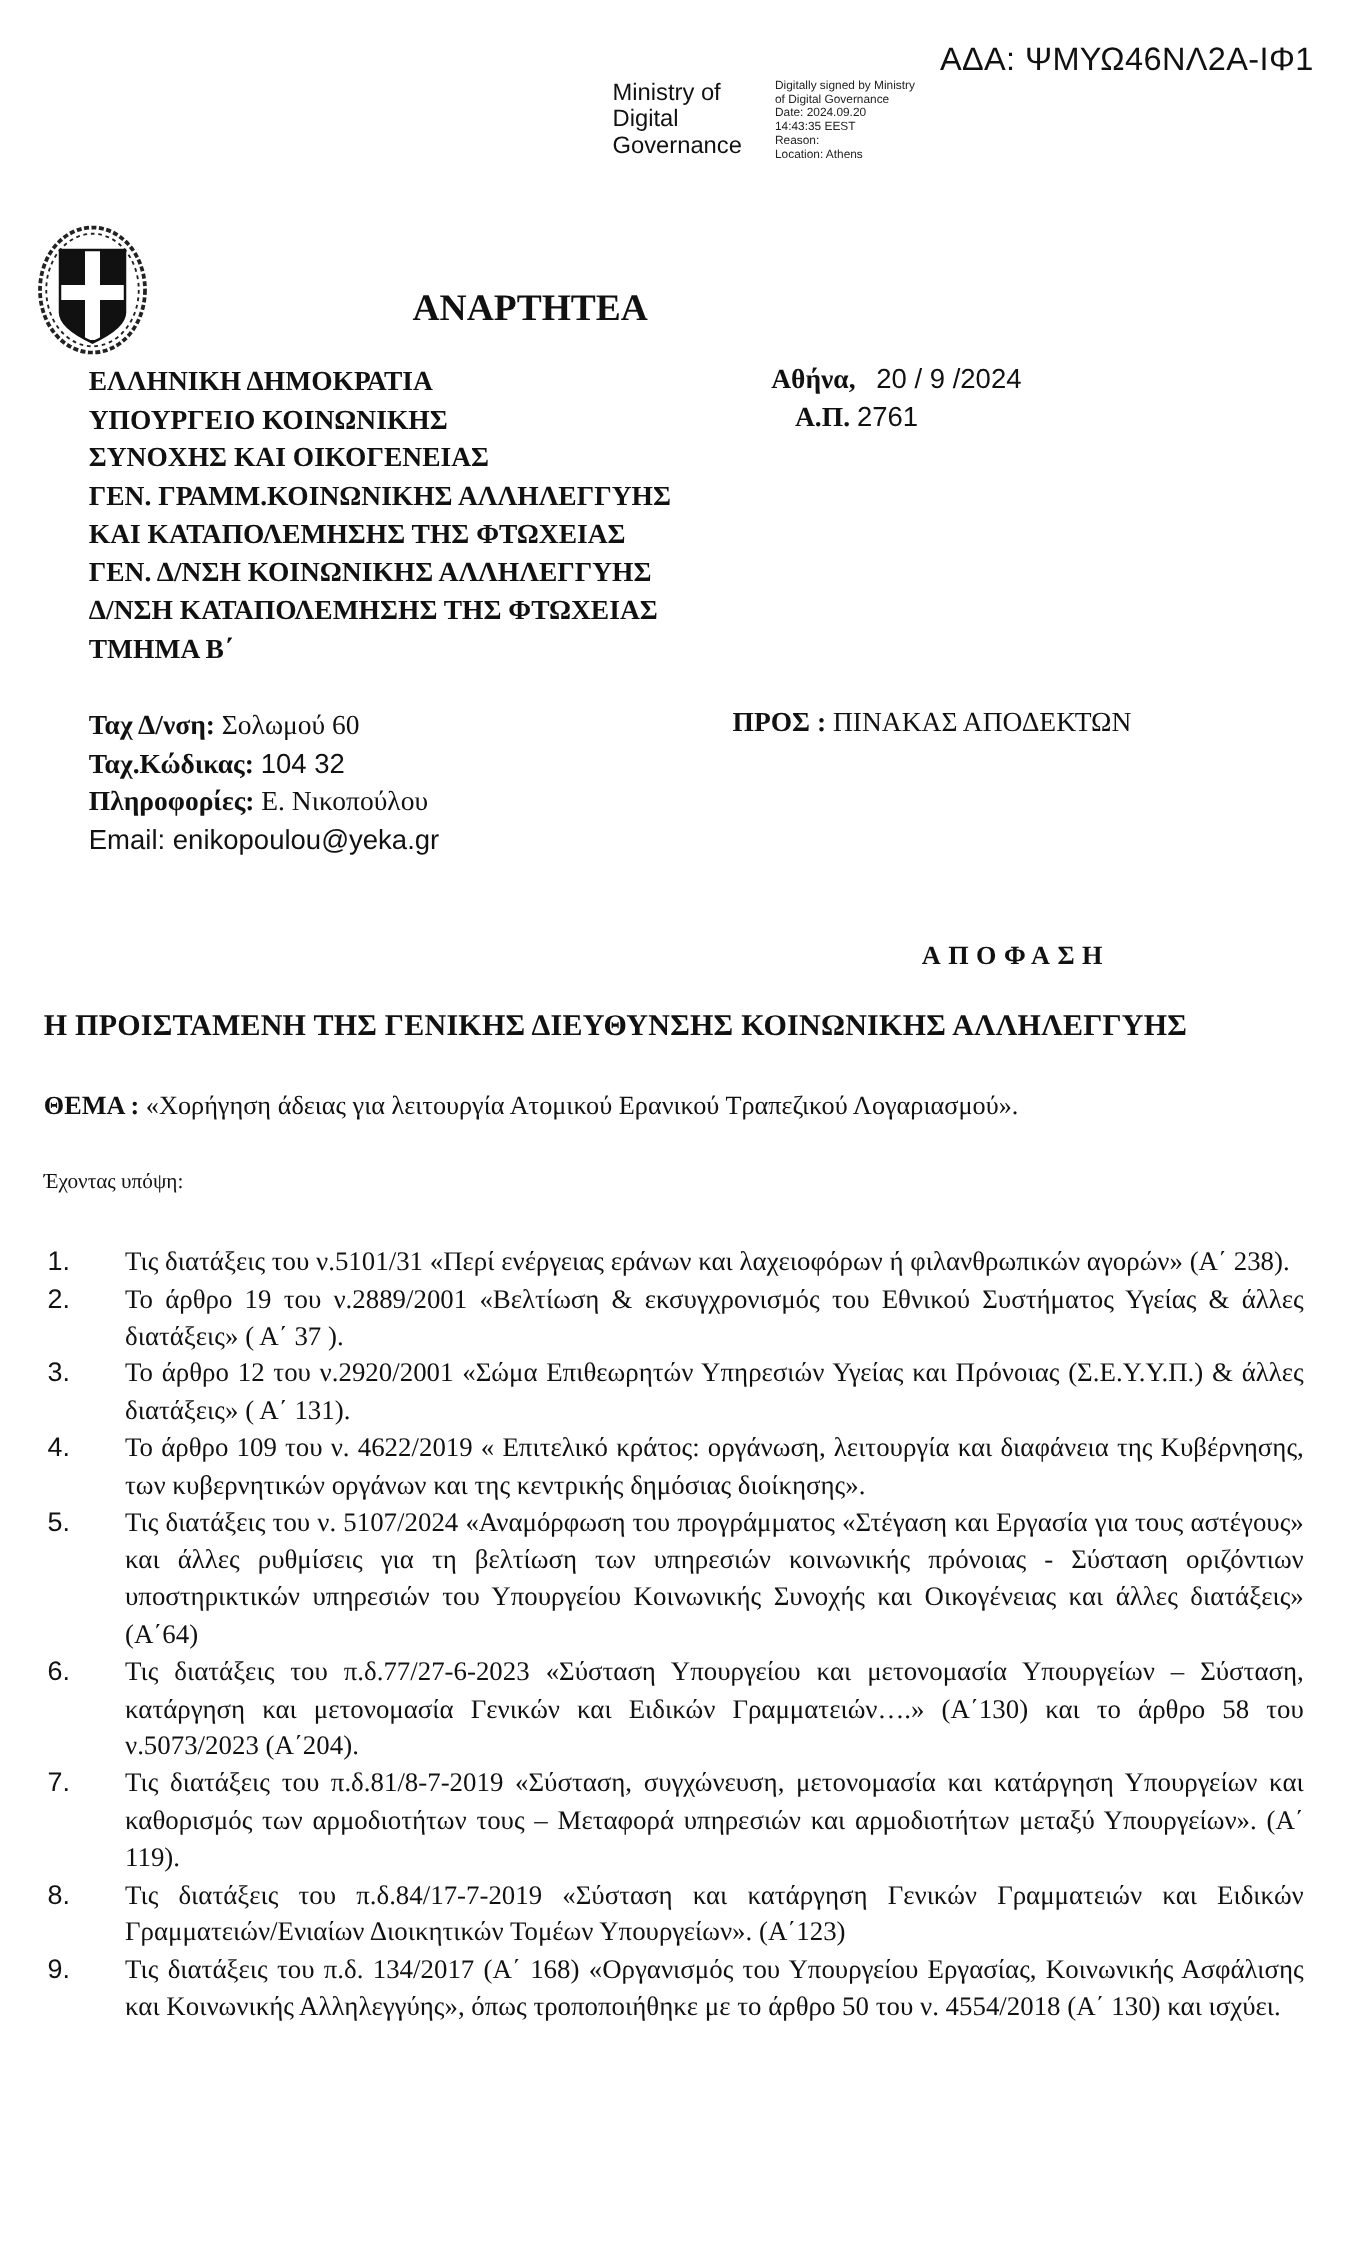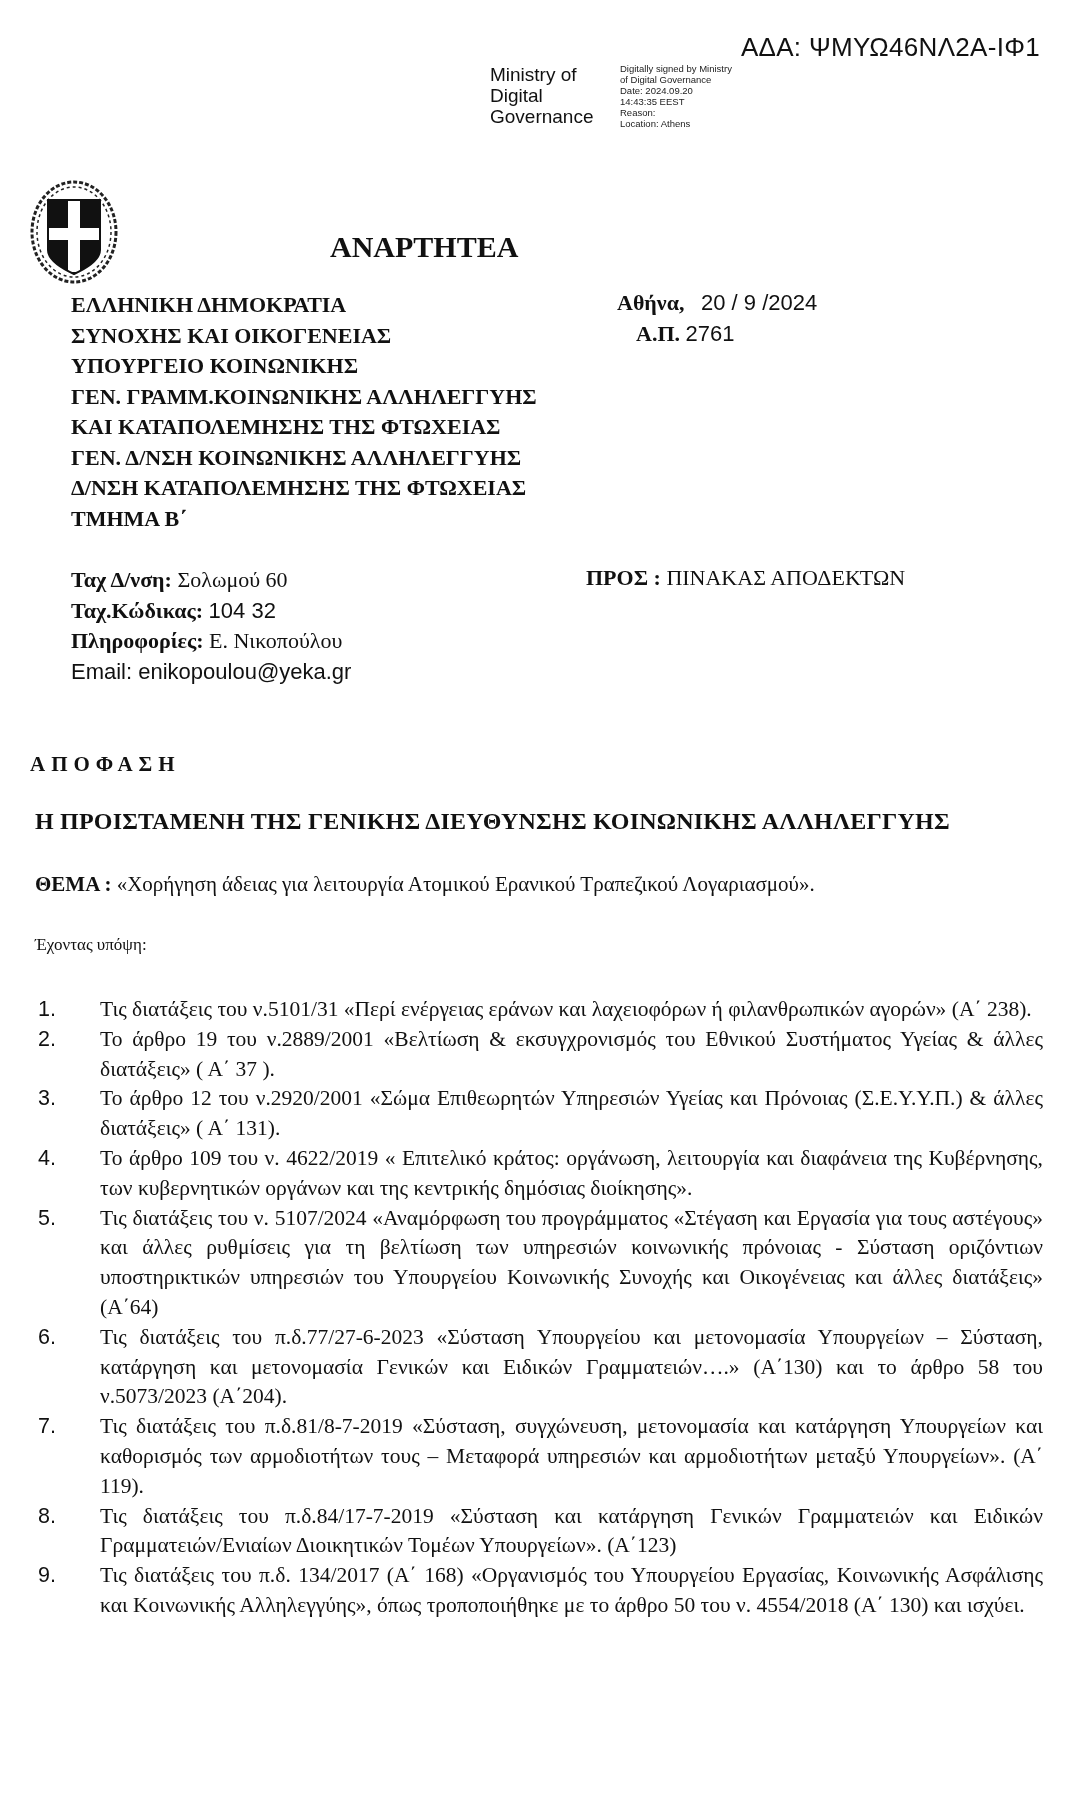--- a/index.html
+++ b/index.html
@@ -1,34 +1,34 @@
 <!DOCTYPE html>
 <html><head>
 <meta charset="utf-8">
 <style>
   html, body { margin:0; padding:0; background:#ffffff; }
   body { width:1080px; height:1800px; position:relative; overflow:hidden; color:#111; font-family:"Liberation Serif", serif; }
   .abs { position:absolute; white-space:nowrap; }
   .sans { font-family:"Liberation Sans", sans-serif; }
-  .ada { right:40px; top:32px; font-size:26px; font-family:"Liberation Sans", sans-serif; letter-spacing:0.3px;margin-left:44px; }
+  .ada { right:29px; top:32px; font-size:26px; font-family:"Liberation Sans", sans-serif; letter-spacing:0.3px;margin-left:44px; }
   .ministry { left:490px; top:64px; font-size:19px; line-height:21px; font-family:"Liberation Sans", sans-serif; }
   .sig { left:620px; top:63px; font-size:9.5px; line-height:11px; font-family:"Liberation Sans", sans-serif; color:#222; }
   .emblem { left:26px; top:170px; width:96px; height:118px; }
   .anartitea { left:330px; top:230px; font-size:30px; font-weight:bold;text-align:center; }
   .hdr { left:71px; font-size:22px; font-weight:bold; line-height:30px; }
   .hdr-line { height:30.5px; }
   .date { left:617px; top:290px; font-size:22px; font-weight:bold; }
   .date .num { font-family:"Liberation Sans", sans-serif; font-weight:normal; }
   .ap { left:606px; top:321px; font-size:22px; font-weight:bold;margin-left:30px; }
   .ap .num { font-family:"Liberation Sans", sans-serif; font-weight:normal; }
   .contact { left:71px; top:565px; font-size:22px; line-height:30.6px; }
   .contact b { font-weight:bold; }
   .contact .v-sans { font-family:"Liberation Sans", sans-serif; }
   .pros { left:586px; top:565px; font-size:22px; }
-  .apofasi { left:0; width:888px; text-align:left; top:752px; font-size:21px; font-weight:bold; letter-spacing:6px; padding-left:30px; box-sizing:border-box; }
+  .apofasi { left:0; width:888px; text-align:right; top:752px; font-size:21px; font-weight:bold; letter-spacing:6px; padding-left:30px; box-sizing:border-box; }
   .proist { left:35px; top:808px; font-size:24px; font-weight:bold; letter-spacing:0.2px; }
   .thema { left:35px; top:872px; font-size:21px; }
   .thema b { font-weight:bold; }
   .exontas { left:35px; top:935px; font-size:17px; }
   .list { position:absolute; left:38px; top:995px; width:1005px; font-size:21.5px; line-height:29.8px; }
   .item { display:flex; }
   .item .n { width:34px; flex:none; font-family:"Liberation Sans", sans-serif; }
   .item .t { flex:1; text-align:justify; text-align-last:left;margin-left:28px; }
 </style>
 </head>
@@ -60,22 +60,22 @@
     <rect x="42" y="30" width="12" height="72" fill="#fff"></rect>
     <rect x="22" y="58" width="52" height="12" fill="#fff"></rect>
     <path d="M22 30 H74 V80 Q74 92 48 104 Q22 92 22 80 Z" fill="none" stroke="#111" stroke-width="2"></path>
   </svg>
 </div>
 
 <div class="abs anartitea">ΑΝΑΡΤΗΤΕΑ</div>
 
 <div class="abs hdr" style="top:290px;">
   <div class="hdr-line">ΕΛΛΗΝΙΚΗ ΔΗΜΟΚΡΑΤΙΑ</div>
+  <div class="hdr-line">ΥΠΟΥΡΓΕΙΟ ΚΟΙΝΩΝΙΚΗΣ</div>
   <div class="hdr-line">ΣΥΝΟΧΗΣ ΚΑΙ ΟΙΚΟΓΕΝΕΙΑΣ</div>
-  <div class="hdr-line">ΥΠΟΥΡΓΕΙΟ ΚΟΙΝΩΝΙΚΗΣ</div>
   <div class="hdr-line">ΓΕΝ. ΓΡΑΜΜ.ΚΟΙΝΩΝΙΚΗΣ ΑΛΛΗΛΕΓΓΥΗΣ</div>
   <div class="hdr-line">ΚΑΙ ΚΑΤΑΠΟΛΕΜΗΣΗΣ ΤΗΣ ΦΤΩΧΕΙΑΣ</div>
   <div class="hdr-line">ΓΕΝ. Δ/ΝΣΗ ΚΟΙΝΩΝΙΚΗΣ ΑΛΛΗΛΕΓΓΥΗΣ</div>
   <div class="hdr-line">Δ/ΝΣΗ ΚΑΤΑΠΟΛΕΜΗΣΗΣ ΤΗΣ ΦΤΩΧΕΙΑΣ</div>
   <div class="hdr-line">ΤΜΗΜΑ  Β΄</div>
 </div>
 
 <div class="abs date">
   <span>Αθήνα,</span>&nbsp;&nbsp;
   <span class="num">20 / 9  /2024</span>

